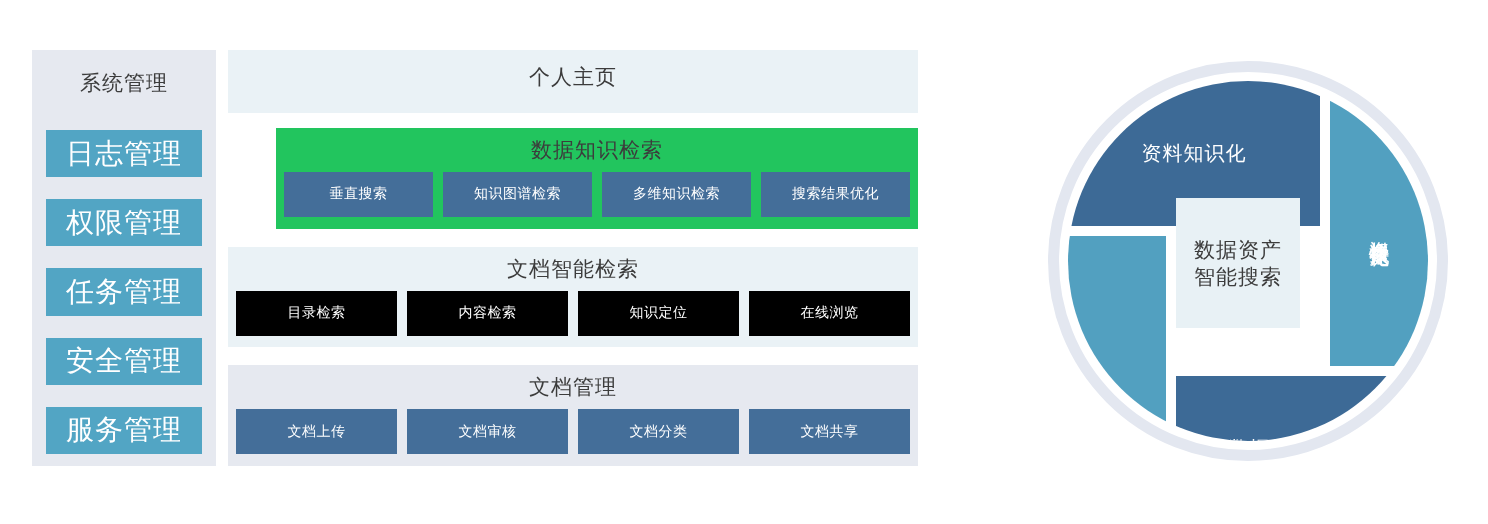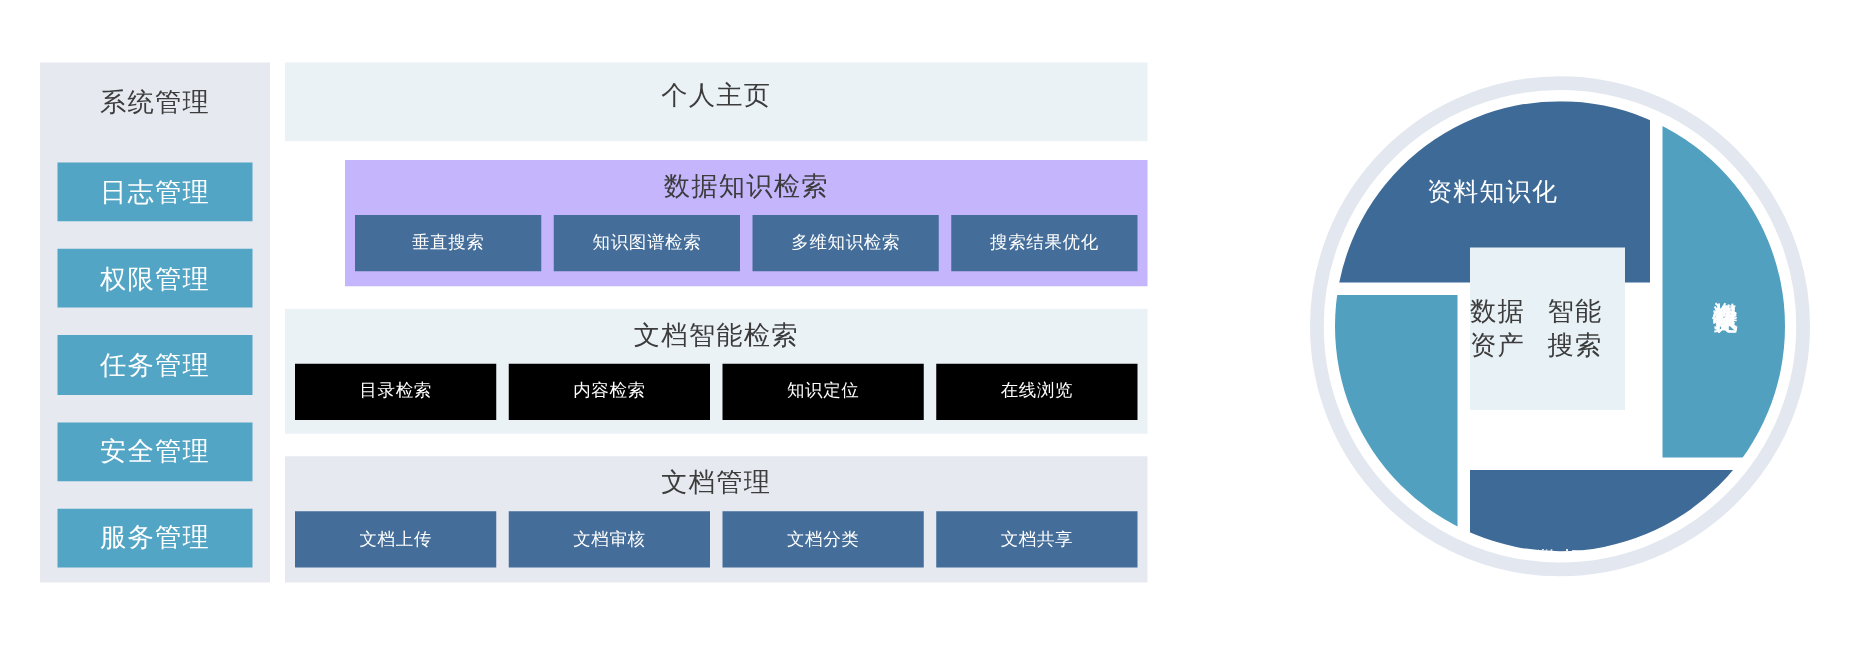--- a/index.html
+++ b/index.html
@@ -47,21 +47,21 @@
     line-height: 46px;
     height: 48px;
     flex: none;
     letter-spacing: 1px;
   }
   .sidebar-btn {
     flex: 1 1 0;
     margin-top: 0;
     background: #52a5c4;
     color: #ffffff;
-    font-size: 21px;
+    font-size: 28px;
     display: flex;
     align-items: center;
     justify-content: center;
     letter-spacing: 1px;
     user-select: none;
   }
 
   
   #panels {
     position: absolute;
@@ -101,21 +101,21 @@
   }
 
   
   #panel-home {
     background: #eaf2f6;
     height: 63px;
   }
   #panel-home .panel-title { line-height: 53px; }
 
   #panel-data {
-    background: #c4b5fd;
+    background: #22c55e;
     margin-top: 15px;
     height: 101px;
     margin-left: 48px;
   }
   #panel-data .panel-title { line-height: 44px; }
   #panel-data .chip { background: #446e99; }
 
   #panel-doc-search {
     background: #eaf2f6;
     margin-top: 18px;
@@ -210,21 +210,21 @@
   }
   
   #center-box {
     position: absolute;
     left: 128px;
     top: 155px;
     width: 124px;
     height: 130px;
     background: #e8f1f5;
     display: flex;
-    flex-direction: row;
+    flex-direction: column;
     align-items: center;
     justify-content: center;
     color: #3c3c3c;
     font-size: 21px;
     line-height: 1.3;
     letter-spacing: 1px;
     user-select: none;
   }
 </style>
 </head>

